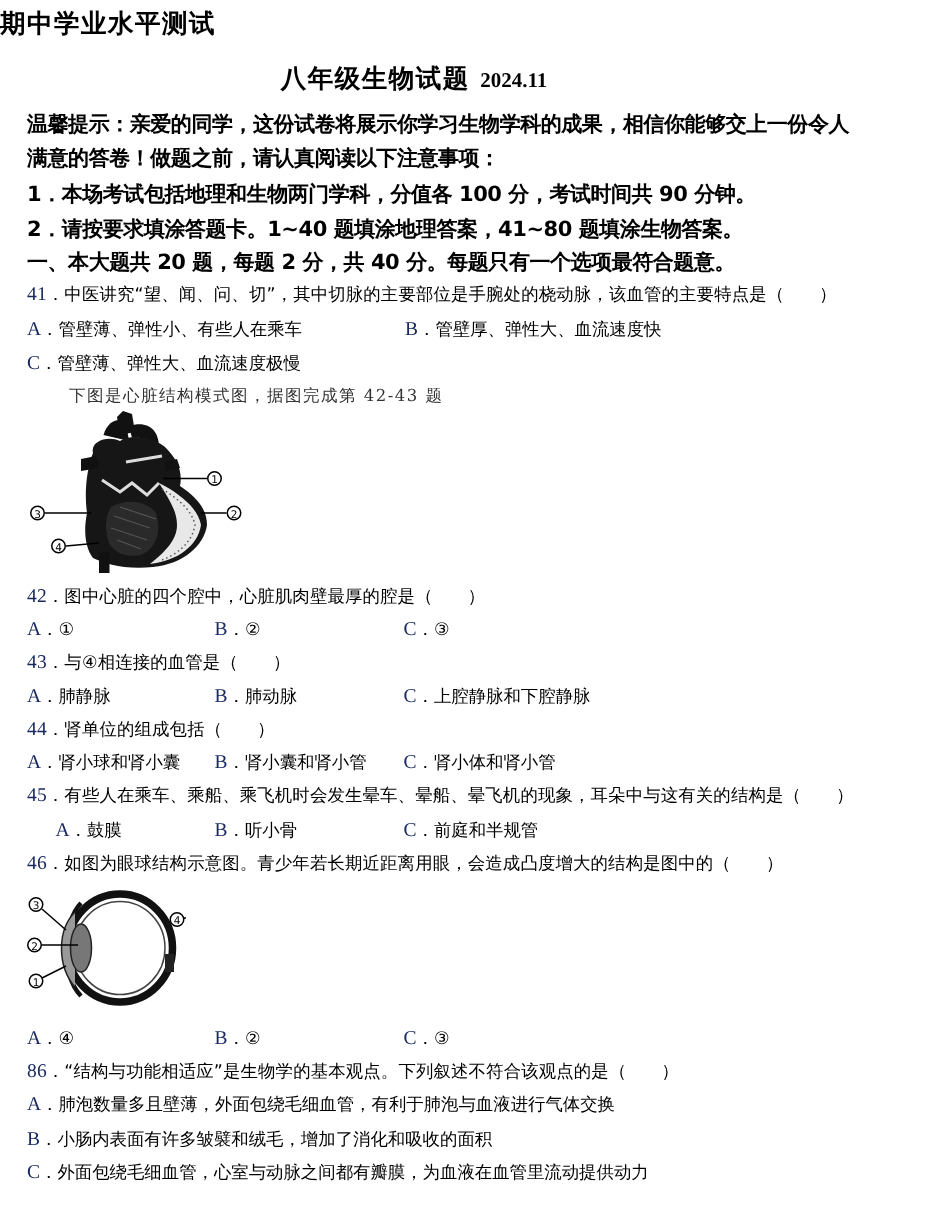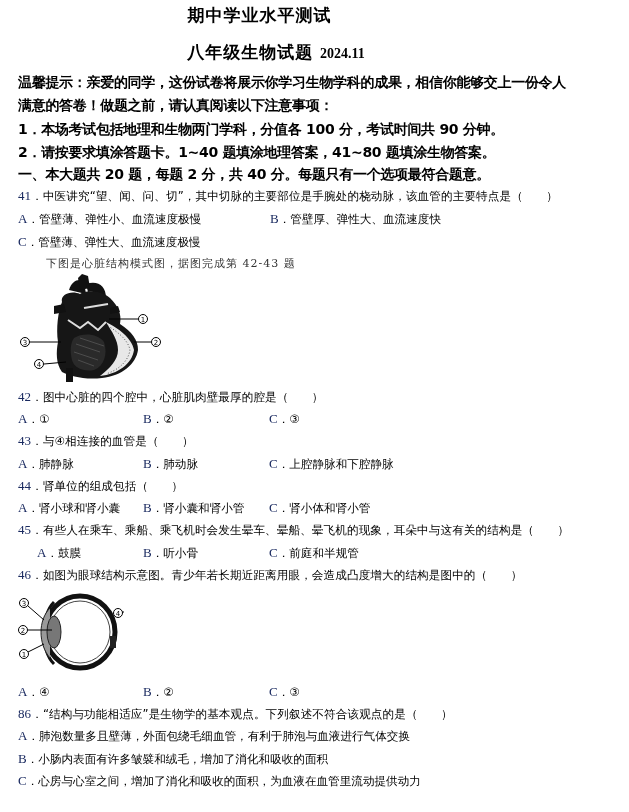--- a/index.html
+++ b/index.html
@@ -1,18 +1,18 @@
 <!DOCTYPE html>
 <html><head>
 <meta charset="utf-8">
 <style>
   html, body { margin:0; padding:0; background:#ffffff; }
   body { width:629px; height:812px; overflow:hidden; position:relative; color:#000; font-family:"DejaVu Serif", serif; }
   .page { position:absolute; left:0; top:0; width:629px; height:812px; }
-  .title1 { position:absolute; left:0; width:519px; top:4px; text-align:center; font-family:"DejaVu Serif", serif; font-size:17px; font-weight:bold; letter-spacing:1px; }
+  .title1 { position:absolute; left:0; width:519px; top:4px; text-align:left; font-family:"DejaVu Serif", serif; font-size:17px; font-weight:bold; letter-spacing:1px; }
   .title2 { position:absolute; left:0; width:552px; top:41px; text-align:center; font-family:"DejaVu Serif", serif; font-size:17px; font-weight:bold; letter-spacing:1px; }
   .title2 .yr { font-family:"Liberation Serif", serif; font-size:14px; font-weight:bold; letter-spacing:0; }
   .bold-line { position:absolute; left:18px; font-family:"DejaVu Sans", sans-serif; font-size:14px; font-weight:bold; white-space:nowrap; letter-spacing:-0.3px; }
   .q-line { position:absolute; left:18px; font-family:"DejaVu Sans", sans-serif; font-size:11.6px; white-space:nowrap; letter-spacing:0.1px; }
   .q-line .qn { font-family:"Liberation Serif", serif; font-size:13px; color:#1a2a60; }
   .opt { position:absolute; font-family:"DejaVu Sans", sans-serif; font-size:11.6px; white-space:nowrap; }
   .opt .ol { font-family:"Liberation Serif", serif; font-size:13px; color:#1a2a60; }
   .caption { position:absolute; left:46px; top:256px; font-family:"DejaVu Serif", serif; font-size:11px; color:#333; white-space:nowrap; letter-spacing:1px; }
   .figure { position:absolute; }
 </style>
@@ -26,21 +26,21 @@
 
   <div class="bold-line" style="top:74px;text-align:center;">温馨提示：亲爱的同学，这份试卷将展示你学习生物学科的成果，相信你能够交上一份令人</div>
   <div class="bold-line" style="top:97px;">满意的答卷！做题之前，请认真阅读以下注意事项：</div>
   <div class="bold-line" style="top:121px;">1．本场考试包括地理和生物两门学科，分值各 100 分，考试时间共 90 分钟。</div>
   <div class="bold-line" style="top:144px;">2．请按要求填涂答题卡。1~40 题填涂地理答案，41~80 题填涂生物答案。</div>
   <div class="bold-line" style="top:166px; left:18px;">一、本大题共 20 题，每题 2 分，共 40 分。每题只有一个选项最符合题意。</div>
 
   <div class="q-line" style="top:188px;">
     <span class="qn">41</span><span>．中医讲究“望、闻、问、切”，其中切脉的主要部位是手腕处的桡动脉，该血管的主要特点是（　　）</span>
   </div>
-  <div class="opt" style="left:18px; top:211px;"><span class="ol">A</span><span>．管壁薄、弹性小、血流速度极慢</span></div>
+  <div class="opt" style="left:18px; top:211px;"><span class="ol">A</span><span>．管壁薄、弹性小、有些人在乘车</span></div>
   <div class="opt" style="left:270px; top:211px;"><span class="ol">B</span><span>．管壁厚、弹性大、血流速度快</span></div>
   <div class="opt" style="left:18px; top:234px;"><span class="ol">C</span><span>．管壁薄、弹性大、血流速度极慢</span></div>
 
   <div class="caption">下图是心脏结构模式图，据图完成第 42-43 题</div>
 
   <div class="figure" style="left:14px; top:272px; width:160px; height:110px;">
     <svg width="160" height="110" viewBox="0 0 160 110">
 
       <path d="M55 18 C58 8 66 6 70 10 L72 22 Z" fill="#111"></path>
       <path d="M64 6 L68 2 L74 4 L76 16 L66 18 Z" fill="#111"></path>
@@ -141,16 +141,16 @@
 
   <div class="opt" style="left:18px; top:684px;"><span class="ol">A</span><span>．④</span></div>
   <div class="opt" style="left:143px; top:684px;"><span class="ol">B</span><span>．②</span></div>
   <div class="opt" style="left:269px; top:684px;"><span class="ol">C</span><span>．③</span></div>
 
   <div class="q-line" style="top:706px;">
     <span class="qn">86</span><span>．“结构与功能相适应”是生物学的基本观点。下列叙述不符合该观点的是（　　）</span>
   </div>
   <div class="opt" style="left:18px; top:728px;"><span class="ol">A</span><span>．肺泡数量多且壁薄，外面包绕毛细血管，有利于肺泡与血液进行气体交换</span></div>
   <div class="opt" style="left:18px; top:751px;"><span class="ol">B</span><span>．小肠内表面有许多皱襞和绒毛，增加了消化和吸收的面积</span></div>
-  <div class="opt" style="left:18px; top:773px;"><span class="ol">C</span><span>．心房与心室之间，增加了消化和吸收的面积，为血液在血管里流动提供动力</span></div>
+  <div class="opt" style="left:18px; top:773px;"><span class="ol">C</span><span>．外面包绕毛细血管，心室与动脉之间都有瓣膜，为血液在血管里流动提供动力</span></div>
 
 
 </div>
 
 </body></html>

